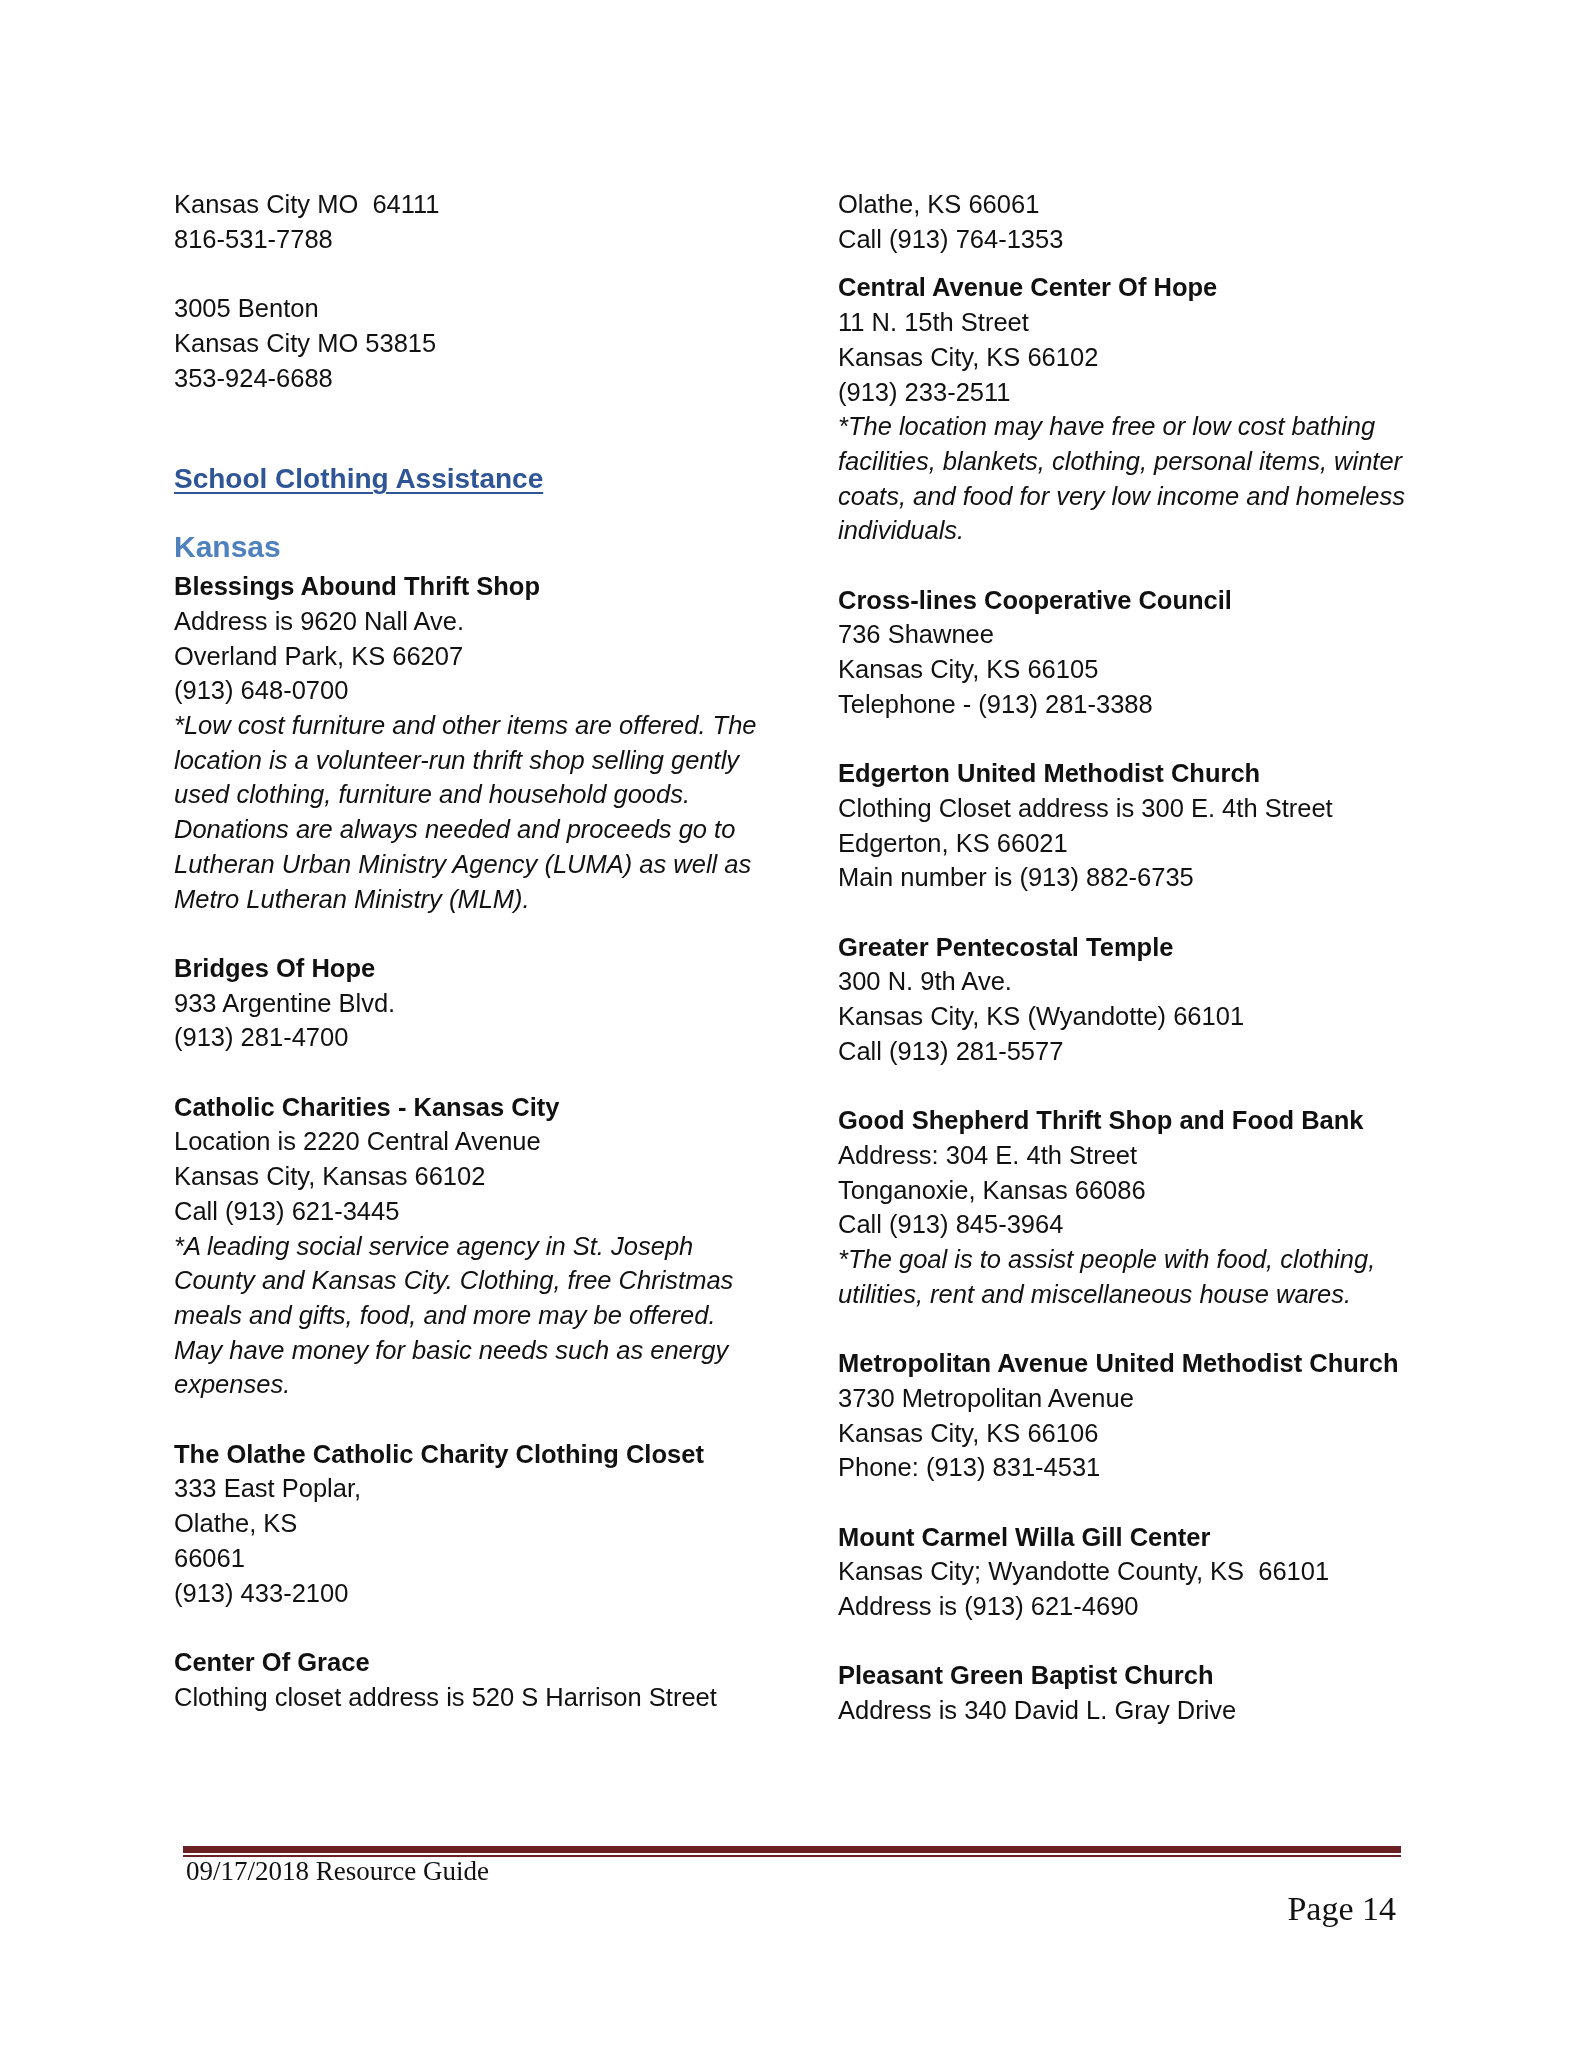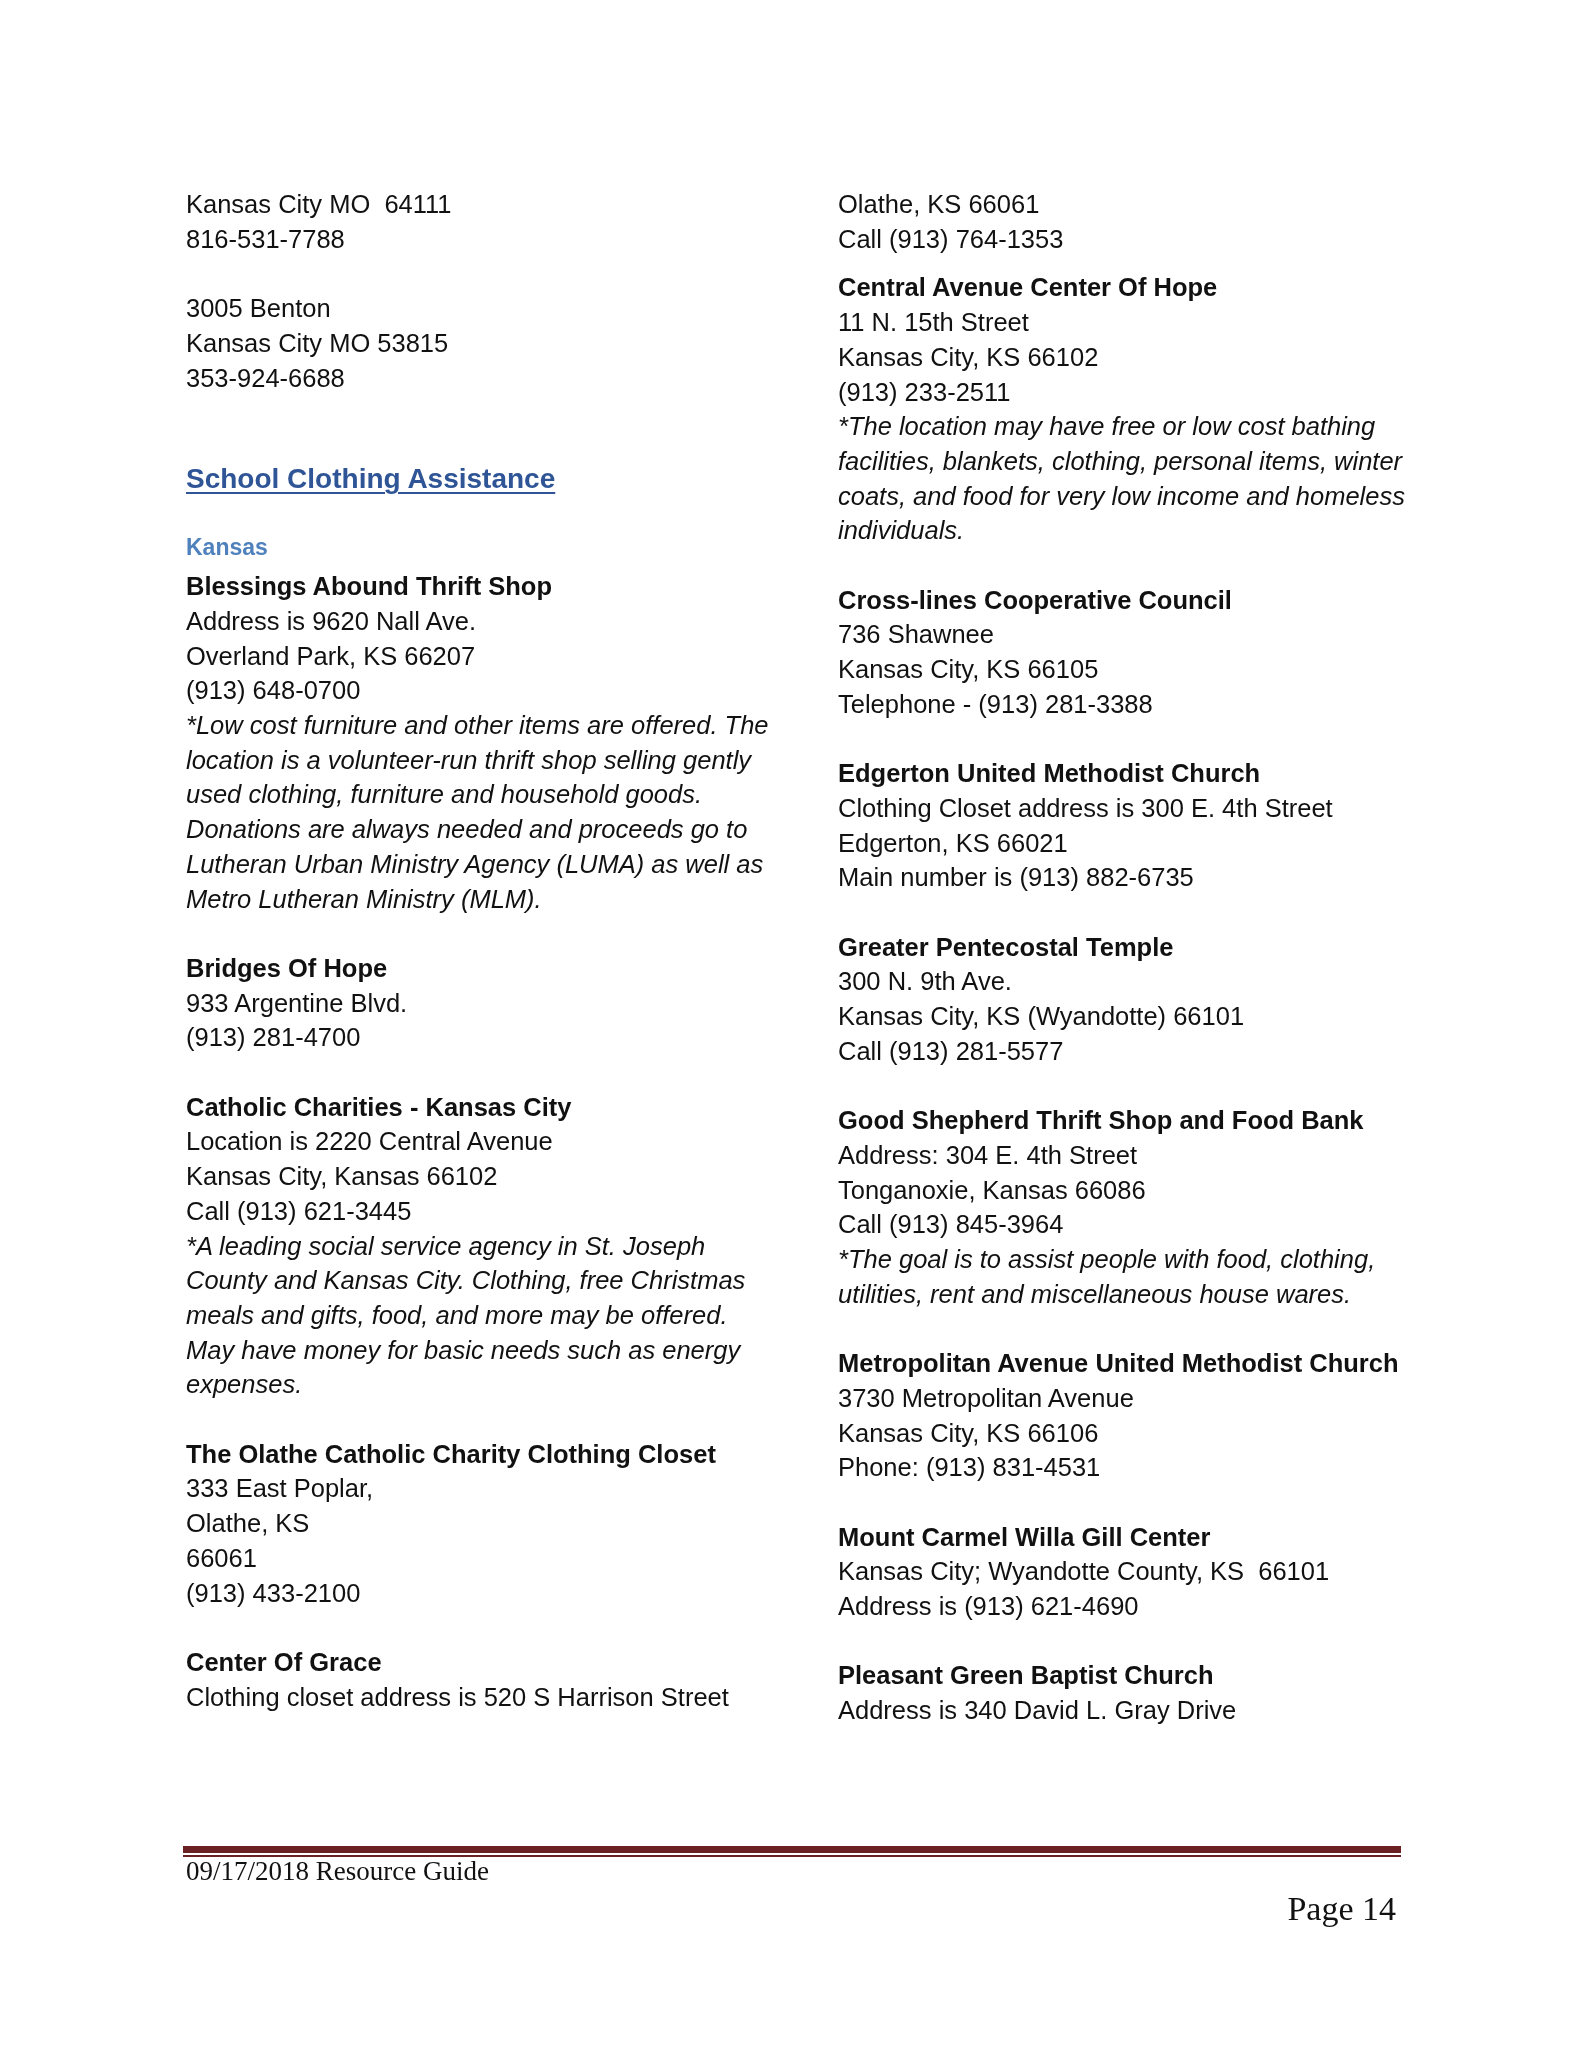--- a/index.html
+++ b/index.html
@@ -1,29 +1,29 @@
 <!DOCTYPE html>
 <html><head>
 <meta charset="utf-8">
 <style>
   html, body { margin: 0; padding: 0; background: #ffffff; }
   body { width: 1582px; height: 2048px; position: relative; overflow: hidden;
          font-family: "Liberation Sans", sans-serif; color: #111111; }
   .col { position: absolute; top: 187px; width: 590px; font-size: 25.5px; line-height: 34.7px; }
-  .col-left { left: 186px; }
+  .col-left { left: 174px; }
   .col-right { left: 838px; width: 600px; }
   .line { display: block; white-space: pre-wrap; }
   .bold { font-weight: bold; }
   .ital { font-style: italic; }
   .entry { display: block; }
   .entry + .entry { margin-top: 34.7px; }
   .section-title { display: block; color: #2f5597; font-size: 28px; font-weight: bold;
                    text-decoration: underline; text-decoration-thickness: 2px; text-underline-offset: 4px;
                    margin-top: 64px; line-height: 40px; }
-  .subsection { display: block; color: #4f81bd; font-size: 23px; font-weight: bold;
+  .subsection { display: block; color: #4f81bd; font-size: 30px; font-weight: bold;
                 margin-top: 30px; margin-bottom: 4px; line-height: 36px; }
   .footer-rule { position: absolute; left: 183px; width: 1218px; top: 1846px; }
   .footer-rule .thick { height: 7px; background: #6b2024; }
   .footer-rule .thin { height: 2px; background: #6b2024; margin-top: 2px; }
   .footer-left { position: absolute; left: 186px; top: 1856px; font-family: "Liberation Serif", serif;
                  font-size: 27px; color: #111; }
   .footer-right { position: absolute; right: 186px; top: 1890px; font-family: Liberation Serif, serif;
                   font-size: 34px; color: #111; }
 </style>
 </head>

